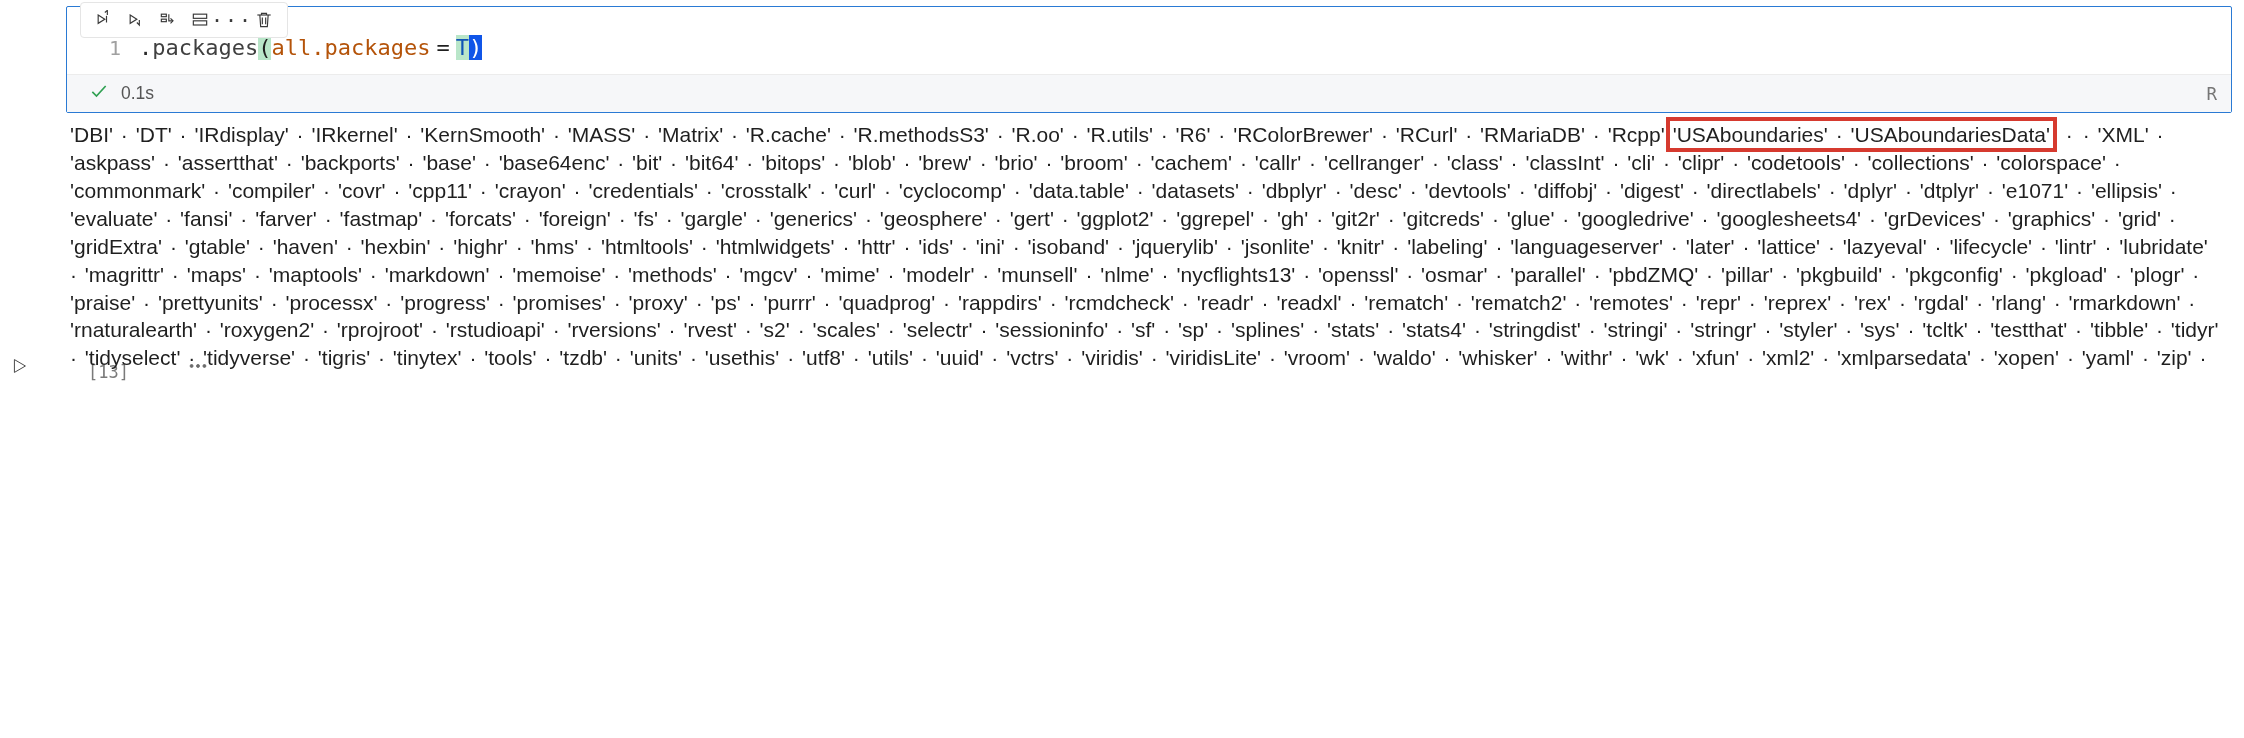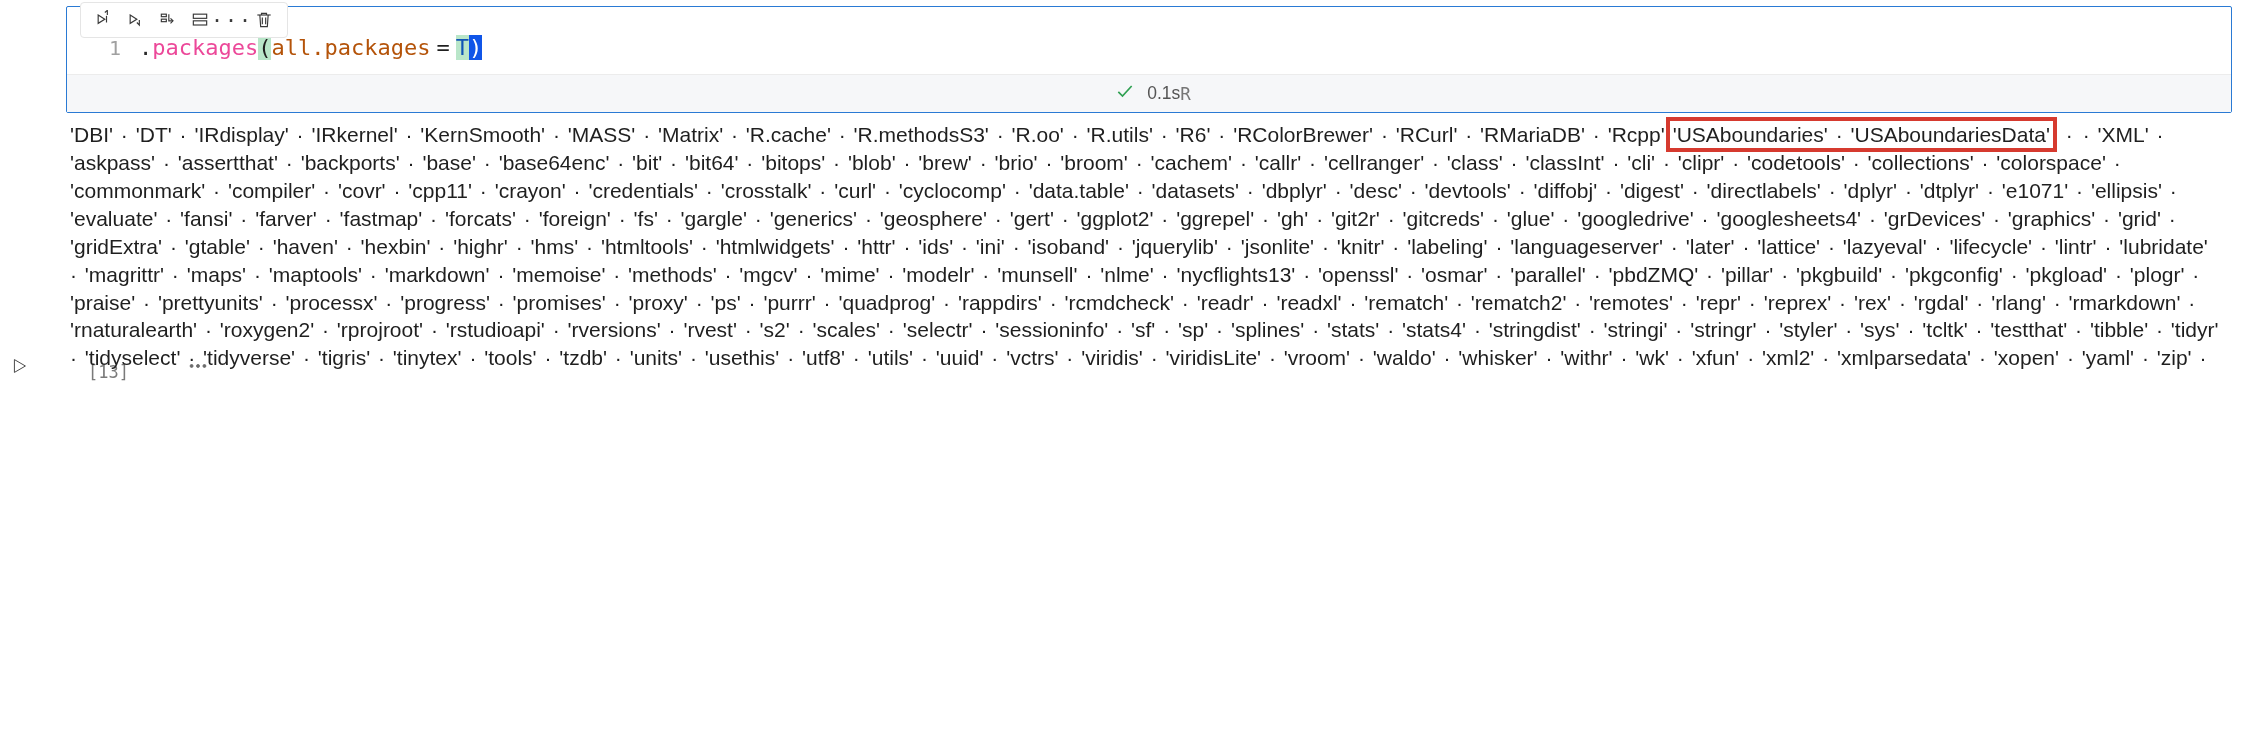--- a/index.html
+++ b/index.html
@@ -35,30 +35,30 @@
     border: 1.6px solid #2a7ad4;
     border-radius: 2px;
     background: #ffffff;
     padding: 24px 0 0 0;
     margin-top: 0;
   }
   .code-line { display:flex; align-items:center; padding: 4px 0 14px 0; }
   .code-gutter { width: 72px; text-align: right; color:#a0a0a0; font-family: ui-monospace, Menlo, Consolas, monospace; font-size: 20px; padding-right: 18px; }
   .code-text { font-family: ui-monospace, Menlo, Consolas, monospace; font-size: 22px; }
   .tok-dot { color:#2a2a2a; }
-  .tok-fn { color:#ec4899; }
+  .tok-fn { color:#404040; }
   .tok-paren-hl { background:#b9e6c9; }
   .tok-arg { color:#b45309; }
   .tok-op { color:#1f1f1f; padding:0 6px; }
   .tok-const { color:#1055b5; }
   .tok-close-sel { background:#1055e8; color:#ffffff; }
   .status-bar {
     background:#f6f7f9;
     border-top: 1px solid #ececec;
-    display:flex; align-items:center; justify-content:center;
+    display:flex; align-items:center; justify-content:space-between;
     padding: 6px 14px 6px 22px;
     font-size: 17.5px;
     color:#555;
   }
   .status-left { display:flex; align-items:center; gap:12px; }
   .check svg { width:20px; height:20px; stroke:#2fa052; fill:none; stroke-width:2; }
   .lang-badge { color:#767676; font-family: ui-monospace, monospace; }
   .output { padding: 8px 10px 10px 4px; font-size: 21px; line-height: 1.33; color:#1f1f1f; }
   .output .pkg { white-space: nowrap; }
   .output .sep { color:#1f1f1f; padding: 0 2px; }

